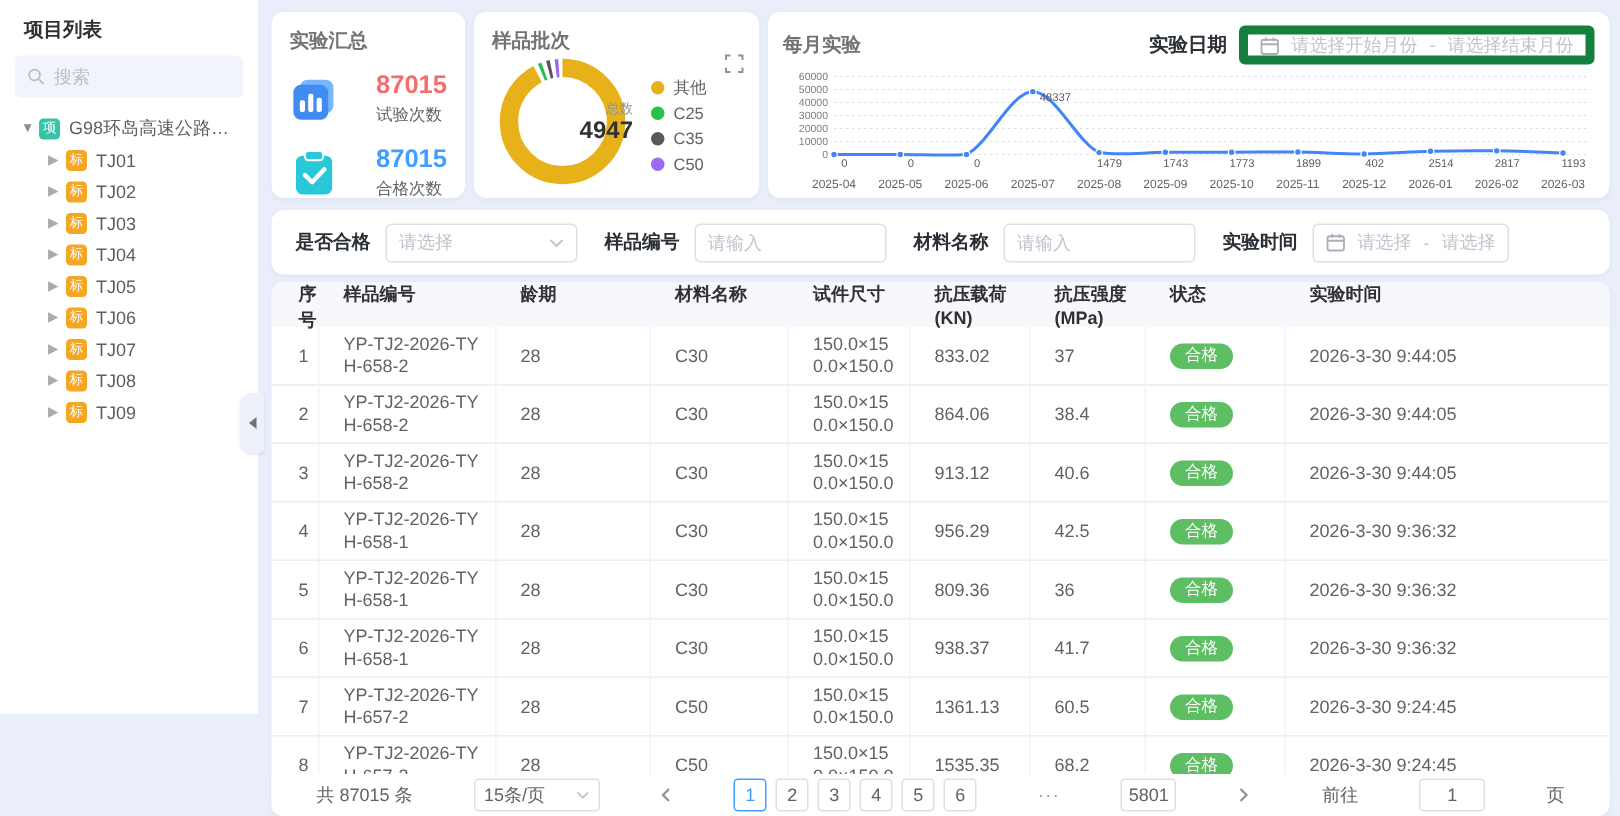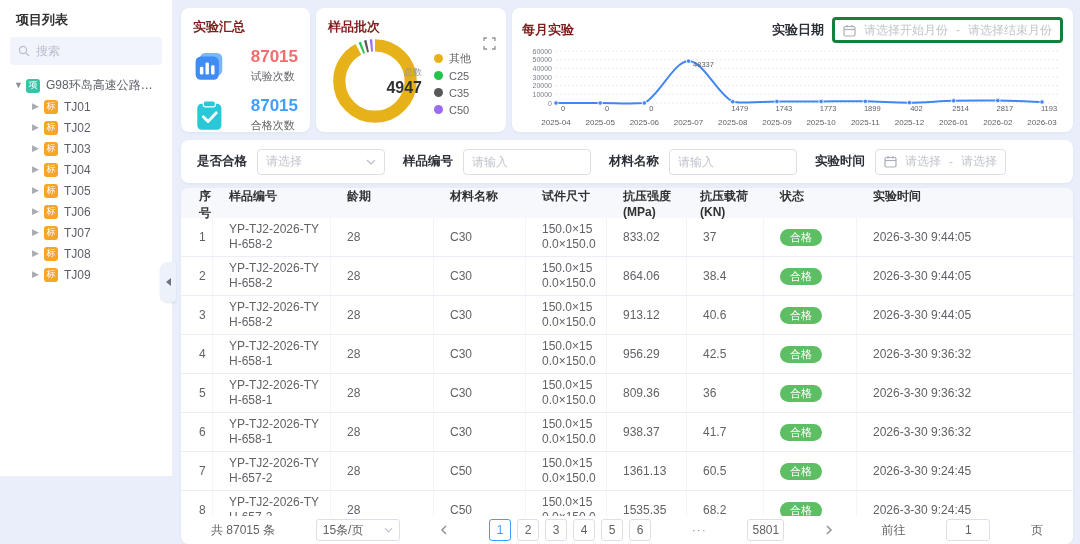--- a/index.html
+++ b/index.html
@@ -26,21 +26,21 @@
   .child-icon { background:#f5a623; }
   .tree-label { white-space:nowrap; overflow:hidden; text-overflow:ellipsis; max-width:112px; }
   .collapse-tab { position:absolute; left:160px; top:262px; width:16px; height:40px;
     background:#edf1f9; border-radius:8px 3px 3px 8px; display:flex; align-items:center; justify-content:center;
     cursor:pointer; box-shadow:0 1px 2px rgba(60,80,140,.15); }
   .collapse-arrow { width:0; height:0; border-top:4px solid transparent; border-bottom:4px solid transparent;
     border-right:5px solid #6b7280; }
 
   
   #card-summary { left:181px; top:8px; width:129px; height:124px; padding:10px 12px; }
-  .card-title { font-size:13px; font-weight:bold; color:#7f1d1d; }
+  .card-title { font-size:13px; font-weight:bold; color:#737373; }
   .stat { display:flex; align-items:center; gap:25px; margin-top:11px; }
   .stat-num { font-size:17px; font-weight:bold; line-height:1.1; }
   .stat-lbl { font-size:11px; color:#606266; margin-top:2px; }
 
   
   #card-batch { left:316px; top:8px; width:190px; height:124px; padding:10px 12px; }
   .donut-wrap { position:absolute; left:12px; top:26px; width:94px; height:94px; }
   .donut-center { position:absolute; left:0; top:0; width:94px; height:94px; display:flex;
     flex-direction:column; align-items:flex-end; justify-content:center; }
   .donut-center .t1 { font-size:9px; color:#909399; }
@@ -49,21 +49,21 @@
   .legend-row { display:flex; align-items:center; gap:6px; height:17px; }
   .legend-dot { width:9px; height:9px; border-radius:50%; }
   .legend-lbl { font-size:11px; color:#606266; }
   .expand-btn { position:absolute; right:10px; top:28px; cursor:pointer; }
 
   
   #card-monthly { left:512px; top:8px; width:561px; height:124px; padding:9px 10px; }
   .monthly-head { display:flex; align-items:center; justify-content:space-between; }
   .date-range { display:flex; align-items:center; gap:8px; }
   .dr-label { font-size:13px; font-weight:bold; color:#2b2f36; }
-  .dr-box { height:26px; border:3px solid #15803d; border-radius:4px; display:flex; align-items:center;
+  .dr-box { height:26px; border:6px solid #15803d; border-radius:4px; display:flex; align-items:center;
     padding:0 8px; gap:8px; cursor:pointer; }
   .dr-box span { font-size:12px; color:#c0c4cc; }
 
   
   #filter-bar { left:181px; top:140px; width:892px; height:43px; display:flex; align-items:center;
     padding:0 16px; gap:10px; }
   .f-label { font-size:12.5px; font-weight:bold; color:#2b2f36; white-space:nowrap; }
   .f-select,.f-input { height:26px; border:1px solid #dcdfe6; border-radius:4px; background:#fff;
     display:flex; align-items:center; padding:0 8px; }
   .f-select { width:128px; justify-content:space-between; cursor:pointer; }
@@ -340,22 +340,22 @@
   </div>
 </div>
 
 <div class="card" id="table-card">
   <div class="thead" id="thead-row">
       <div class="th col0">序号</div>
       <div class="th col1">样品编号</div>
       <div class="th col2">龄期</div>
       <div class="th col3">材料名称</div>
       <div class="th col4">试件尺寸</div>
+      <div class="th col5">抗压载荷(KN)</div>
       <div class="th col6">抗压强度(MPa)</div>
-      <div class="th col5">抗压载荷(KN)</div>
       <div class="th col7">状态</div>
       <div class="th col8">实验时间</div>
     </div>
   <div id="tbody">
       <div class="tr">
         <div class="td col0">1</div>
         <div class="td col1">YP-TJ2-2026-TYH-658-2</div>
         <div class="td col2">28</div>
         <div class="td col3">C30</div>
         <div class="td col4">150.0×150.0×150.0</div>

